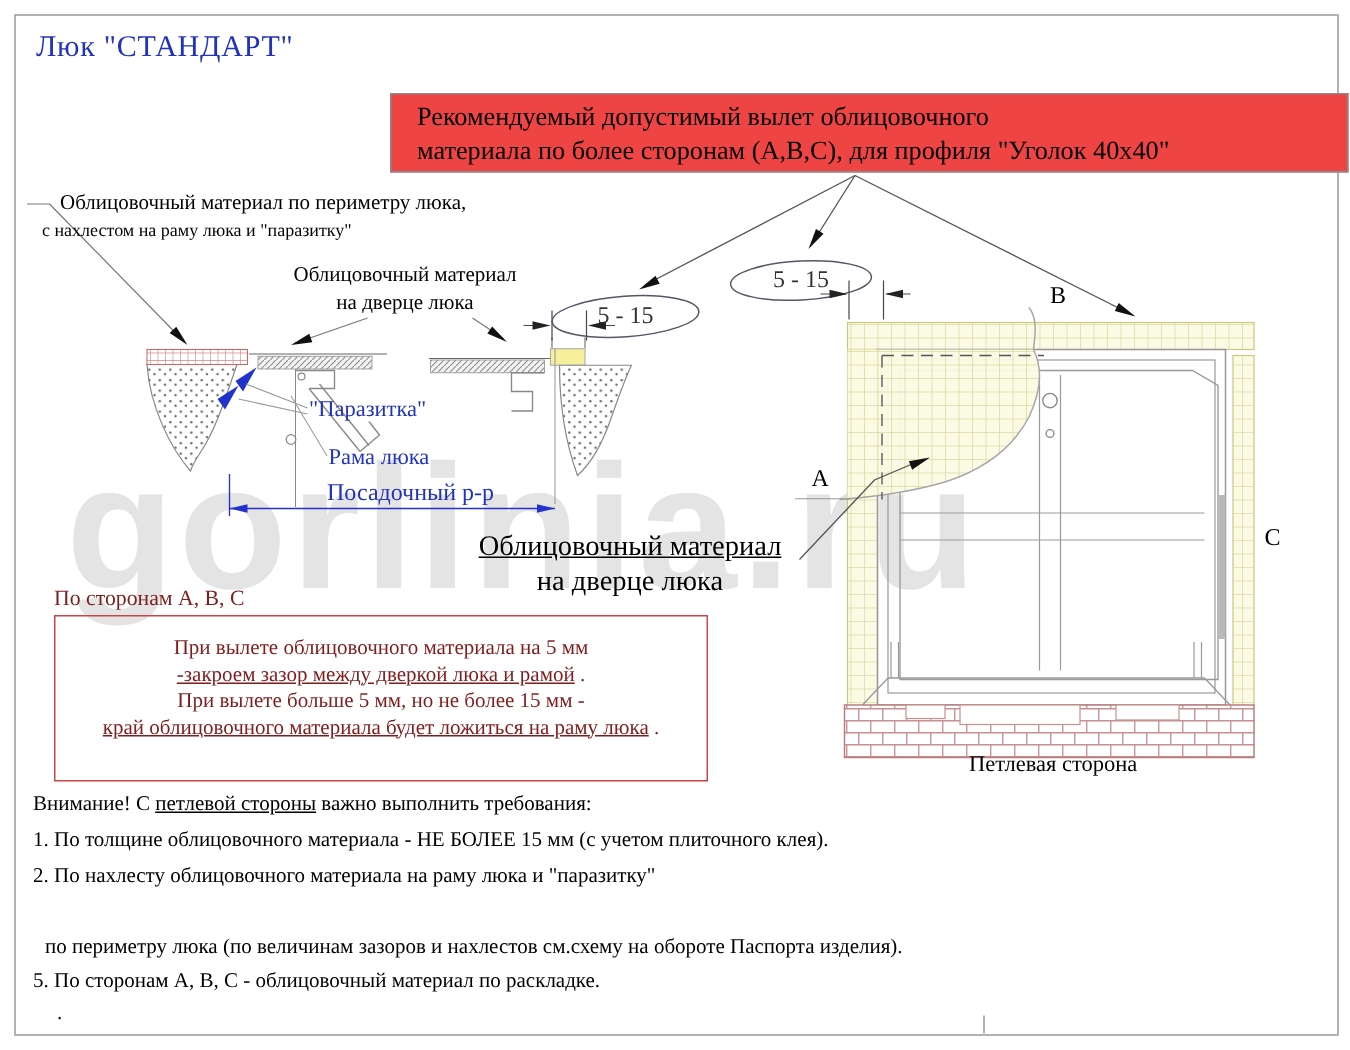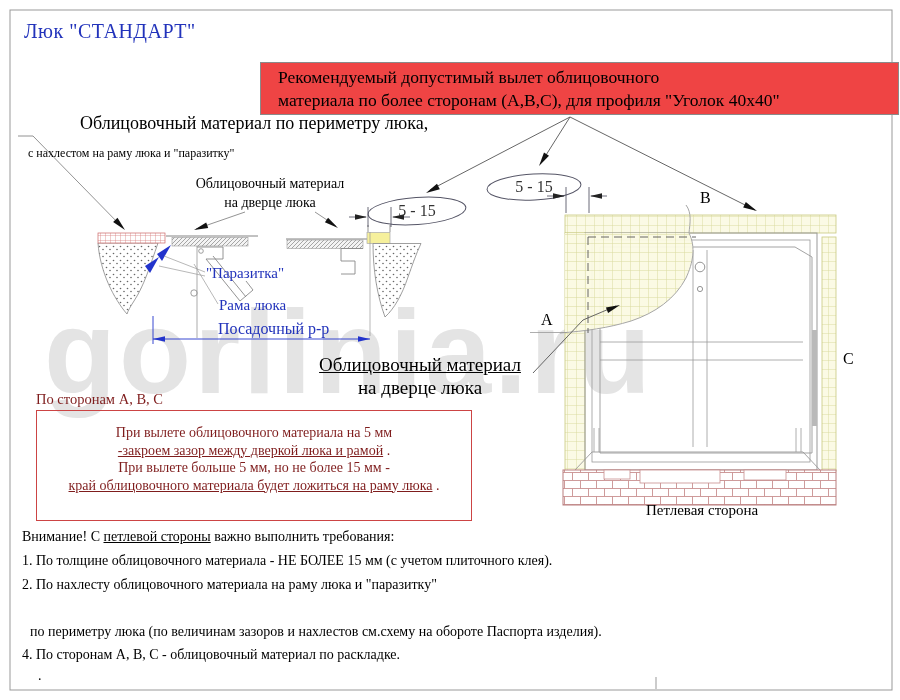--- a/index.html
+++ b/index.html
@@ -9,21 +9,21 @@
   .blue{color:#2233bb;}
   .red{color:#7f1d1d;}
   .u{text-decoration:underline;}
   #watermark{position:absolute;left:44px;top:284px;font-family:"Liberation Sans",sans-serif;
         font-weight:bold;font-size:118px;letter-spacing:3px;color:#e4e4e4;z-index:0;}
   #drawing{position:absolute;left:0;top:0;z-index:1;}
   .txt{z-index:2;}
   #title{left:24px;top:20px;font-size:20px;letter-spacing:.5px;}
   #recbox{left:260px;top:62px;width:616px;height:48px;border:1px solid #8a8a8a;
         font-size:17.5px;line-height:23px;padding:3px 4px 0 17px;background:#ef4444;}
-  #perim1{left:40px;top:113px;font-size:18px;margin-left:40px;}
+  #perim1{left:40px;top:128px;font-size:14px;}
   #perim2{left:28px;top:146px;font-size:12px;}
   #doorsmall{left:185px;top:174px;width:170px;text-align:center;font-size:14px;line-height:19px;}
   #parazitka{left:206px;top:265px;font-size:15px;}
   #rama{left:219px;top:297px;font-size:15px;}
   #posad{left:198px;top:320px;font-size:16px;padding-left:20px;}
   #dimL{left:392px;top:202px;width:50px;text-align:center;font-size:16px;color:#333;}
   #dimR{left:509px;top:178px;width:50px;text-align:center;font-size:16px;color:#333;}
   #doorbig{left:305px;top:353px;width:230px;text-align:center;font-size:19px;line-height:23px;}
   #redhead{left:36px;top:391px;font-size:14.5px;}
   #redbox{left:36px;top:410px;width:434px;height:96px;border:1px solid #cc4444;
@@ -208,16 +208,16 @@
 
   <div class="lbl txt" id="lblA">А</div>
   <div class="lbl txt" id="lblB">В</div>
   <div class="lbl txt" id="lblC">С</div>
   <div class="lbl txt" id="hinge">Петлевая сторона</div>
 
   <div class="lbl txt note" id="n0"><span>Внимание! С </span><span class="u">петлевой стороны</span><span> важно выполнить требования:</span></div>
   <div class="lbl txt note" id="n1">1. По толщине облицовочного материала - НЕ БОЛЕЕ 15 мм (с учетом плиточного клея).</div>
   <div class="lbl txt note" id="n2">2. По нахлесту облицовочного материала на раму люка и "паразитку"</div>
   <div class="lbl txt note" id="n4">по периметру люка (по величинам зазоров и нахлестов см.схему на обороте Паспорта изделия).</div>
-  <div class="lbl txt note" id="n5">4. По сторонам А, В, С - облицовочный материал по раскладке.</div>
+  <div class="lbl txt note" id="n5">5. По сторонам А, В, С - облицовочный материал по раскладке.</div>
   <div class="lbl txt note" id="n6">.</div>
 
 </div>
 
 </body></html>

